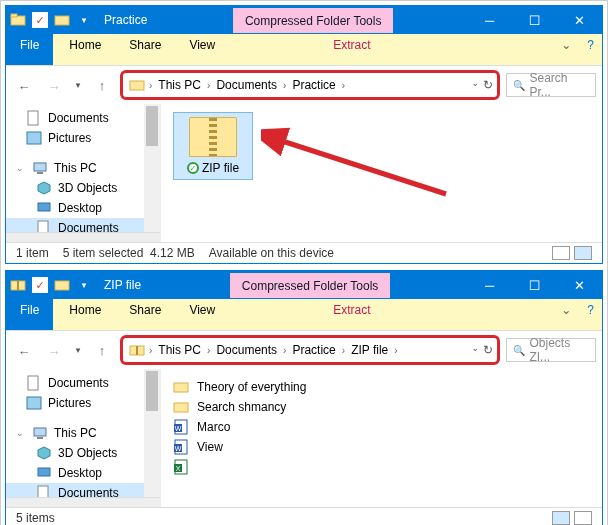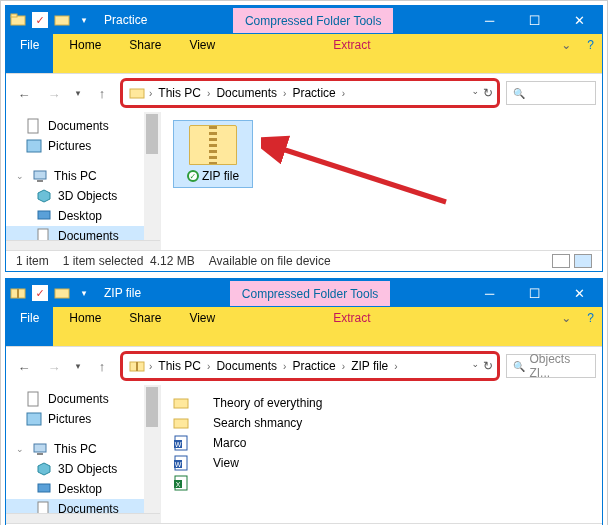--- a/index.html
+++ b/index.html
@@ -3,25 +3,25 @@
 <meta charset="utf-8">
 <style>
   * { box-sizing: border-box; margin: 0; padding: 0; }
   body { font-family: "Segoe UI", Tahoma, sans-serif; font-size: 12px; background: #fff; width: 608px; }
   .wrap { border: 1px solid #ccc; padding: 4px; }
   .window { border: 1px solid #0078d7; background: #fff; margin-bottom: 6px; }
   .titlebar { display: flex; align-items: center; background: #0078d7; color: #fff; height: 28px; }
   .titlebar .qat { display: flex; align-items: center; gap: 6px; padding-left: 4px; }
   .titlebar .qat .qicon { width: 16px; height: 16px; display: flex; align-items: center; justify-content: center; font-size: 11px; }
   .titlebar .title { flex: 0 1 auto; padding: 0 12px; font-size: 12px; }
-  .titlebar .tooltab { background: #fcc2e2; color: #0369a1; padding: 6px 12px 5px; margin-left: auto; margin-right: auto; font-size: 12px; }
+  .titlebar .tooltab { background: #fcc2e2; color: #0f172a; padding: 6px 12px 5px; margin-left: auto; margin-right: auto; font-size: 12px; }
   .winbtns { display: flex; }
   .winbtn { width: 45px; height: 28px; display: flex; align-items: center; justify-content: center; font-size: 13px; font-family: Arial; }
   .winbtn.close { background: transparent; }
-  .ribbon { display: flex; align-items: stretch; border-bottom: 1px solid #ddd; background: #fde047; height: 40px; }
+  .ribbon { display: flex; align-items: stretch; border-bottom: 1px solid #ddd; background: #fef9c3; height: 32px; }
   .ribbon .tab { padding: 4px 14px; font-size: 12px; cursor: pointer; }
   .ribbon .tab.file { background: #0078d7; color: #fff; margin-right: 2px; }
   .ribbon .tab.extract { color: #c2185b; margin-left: 90px; }
   .ribbon .spacer { flex: 1; }
   .ribbon .collapse { padding: 4px 8px; color: #666; }
   .navbar { display: flex; align-items: center; padding: 4px 6px; gap: 6px; }
   .navbtn { width: 24px; height: 24px; display: flex; align-items: center; justify-content: center; color: #555; font-size: 13px; }
   .addrwrap { flex: 1; display: flex; align-items: center; border: 3px solid #d7272c; border-radius: 6px; padding: 2px 4px; background: #fff; height: 30px; }
   .addrwrap .foldicon { width: 20px; height: 18px; display: flex; align-items: center; justify-content: center; }
   .crumb { padding: 2px 4px; font-size: 12px; }
@@ -41,21 +41,21 @@
   .content { flex: 1; padding: 8px 12px; position: relative; }
   .zipitem { display: inline-flex; flex-direction: column; align-items: center; width: 80px; padding: 4px; background: #cde8ff; border: 1px solid #7cb8e8; }
   .zipicon { width: 48px; height: 40px; background: #ffe89c; border: 1px solid #d6b24c; border-radius: 2px 2px 0 0; position: relative; }
   .zipicon::before { content:""; position:absolute; left:50%; top:0; bottom:0; width:8px; transform:translateX(-50%); background: repeating-linear-gradient(#b8903a 0 3px,#ffe89c 3px 6px);}
   .zipitem .lbl { font-size: 12px; margin-top: 4px; display:flex; align-items:center; gap:3px;}
   .zipitem .lbl .sync { width:12px;height:12px;border:2px solid #2e9c3a;border-radius:50%; display:flex;align-items:center;justify-content:center;font-size:8px;color:#2e9c3a;background:#fff;}
   .arrow { position: absolute; }
   .status { border-top: 1px solid #ddd; padding: 3px 10px; font-size: 12px; color: #333; display: flex; gap: 14px; align-items: center; }
   .status .right { margin-left: auto; display:flex; gap:4px;}
   .status .viewbtn { width:18px; height:14px; border:1px solid #999; display:flex;}
-  .filelist .row { display: flex; align-items: center; gap: 24px; padding: 2px 0; font-size: 12px; }
+  .filelist .row { display: flex; align-items: center; gap: 8px; padding: 2px 0; font-size: 12px; }
   .filelist .ficon { width:16px; height:16px; display:flex; align-items:center; justify-content:center; font-size:10px;}
   svg { width: 16px; height: 16px; }
 </style>
 </head>
 <body>
 
 <div class="wrap">
 
 <div class="window">
   <div class="titlebar">
@@ -110,20 +110,21 @@
       <span class="sep">›</span>
       <span class="crumb">Practice</span>
       <span class="sep">›</span>
       <div class="addrtail">
         <span style="font-size:9px;">⌄</span>
         <span>↻</span>
       </div>
     </div>
     <div class="searchbox">
       <span style="font-size:10px;">🔍</span>
+      <span>Search Pr...</span>
     </div>
   </div>
   <div class="body">
     <div class="sidebar">
       <div class="item">
             <svg viewBox="0 0 16 16">
               <rect x="2" y="1" width="10" height="14" fill="#fff" stroke="#888"></rect>
             </svg>
             <span>Documents</span>
           </div>
@@ -177,22 +178,22 @@
               <marker id="ah1" markerWidth="10" markerHeight="10" refX="2" refY="3" orient="auto">
                 <path d="M0,0 L0,6 L8,3 z" fill="#d7272c"></path>
               </marker>
             </defs>
             <line x1="185" y1="70" x2="15" y2="15" stroke="#d7272c" stroke-width="5" marker-end="url(#ah1)"></line>
           </svg>
     </div>
   </div>
   <div class="status">
     <span>1 item</span>
-    <span><span>1 item selected</span>&nbsp;&nbsp;<span>4.12 MB</span></span>
-    <span>Available on file device</span>
+    <span><span>5 item selected</span>&nbsp;&nbsp;<span>4.12 MB</span></span>
+    <span>Available on this device</span>
     <div class="right">
       <span class="viewbtn"></span>
       <span class="viewbtn" style="background:#cde8ff;"></span>
     </div>
   </div>
 </div>
 
 <div class="window" style="margin-bottom:0;">
   <div class="titlebar">
     <div class="qat">

